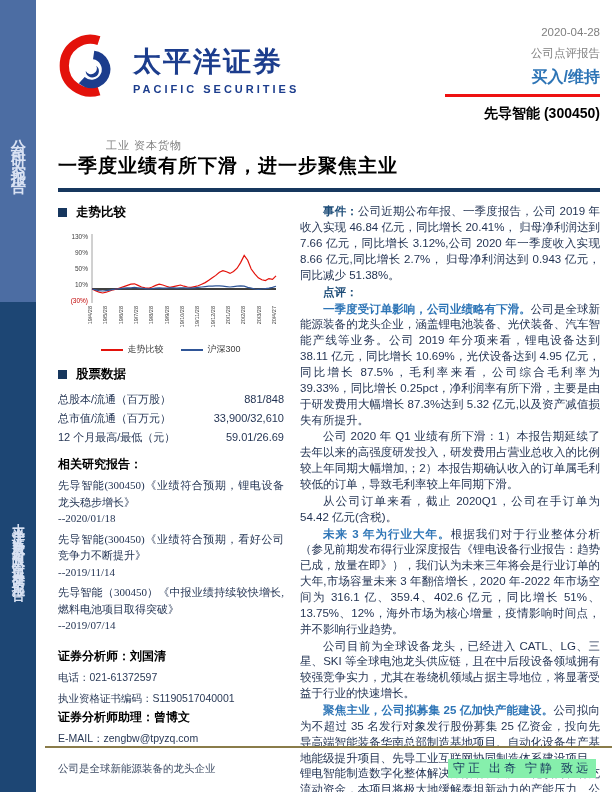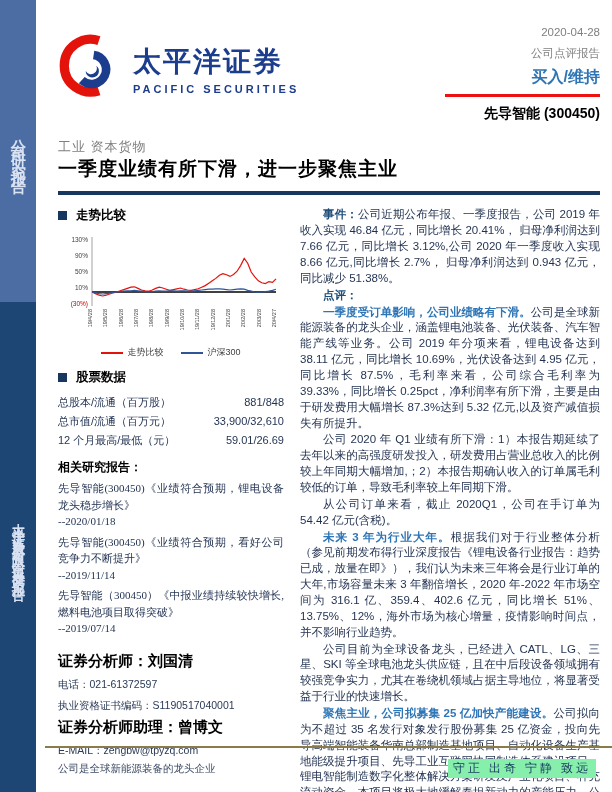--- a/index.html
+++ b/index.html
@@ -21,21 +21,21 @@
 
   .header-row { display:flex; justify-content:space-between; margin-top:12px; }
   .logo-block { display:flex; align-items:center; gap:9px; }
   .brand-cn { font-size:28px; font-weight:bold; color:#1c3d8d; letter-spacing:2px; }
   .brand-en { font-size:11px; color:#1c3d8d; letter-spacing:3px; margin-top:2px; font-weight:bold; }
   .header-info { text-align:right; margin-top:10px; font-size:11.5px; color:#808080; line-height:1.8; }
   .rating { color:#2e75b6; font-weight:bold; font-size:16px; }
   .red-rule { width:155px; height:3px; background:#ee1111; margin:2px 0 4px auto; }
   .stock-name { color:#000; font-weight:bold; font-size:14px; }
 
-  .industry { color:#7f7f7f; font-size:13px; margin-top:12px; letter-spacing:1px; }
+  .industry { color:#7f7f7f; font-size:11px; margin-top:12px; letter-spacing:1px;margin-left:48px; }
   .title { font-size:19px; font-weight:bold; color:#000000; margin-top:0;
            font-family:"Liberation Serif",serif; letter-spacing:1px; }
   .title-rule { height:4px; background:#17375e; margin-top:9px; }
 
   .columns { display:flex; margin-top:12px; gap:16px; }
   .col-left { width:226px; flex:none; }
   .col-right { flex:1; font-size:11.5px; line-height:1.38; text-align:justify; color:#1f3050; }
 
   .section-head { display:flex; align-items:center; gap:9px; font-weight:bold; font-size:12.5px; color:#000;
                   font-family:"Liberation Serif",serif; }
@@ -51,21 +51,21 @@
   .srow { display:flex; justify-content:space-between; line-height:1.7; }
   .srow .val { font-weight:normal; }
 
   .related { margin-top:10px; }
   .related-title { font-weight:bold; font-size:12px; color:#000; font-family:"Liberation Serif",serif; }
   .rel-item { font-size:11px; line-height:1.5; margin-top:4px; text-align:justify;
               font-family:"Liberation Serif",serif; }
   .rel-date { display:block; }
 
   .analyst-block { margin-top:13px; font-size:10.5px; line-height:1.5; }
-  .analyst-name { font-weight:bold; font-size:15px; color:#000; font-family:"Liberation Serif",serif; margin-top:2px; }
+  .analyst-name { font-weight:bold; font-size:12px; color:#000; font-family:"Liberation Serif",serif; margin-top:2px; }
   .contact-line { margin-top:5px; color:#2a3a57; }
 
   .col-right p { margin:0 0 1px 0; text-indent:2em; }
   .lead-dark { font-weight:bold; color:#1f4e79; }
   .lead-blue { font-weight:bold; color:#2e75b6; }
 
   .footer-rule { position:absolute; left:45px; right:0; top:746px; height:2px; background:#8a7c4a; }
   .footer-row { position:absolute; left:58px; right:16px; top:759px; display:flex;
                 justify-content:space-between; align-items:center; }
   .disclaimer { font-size:10.5px; color:#3c4a63; font-family:"Liberation Serif",serif; }

